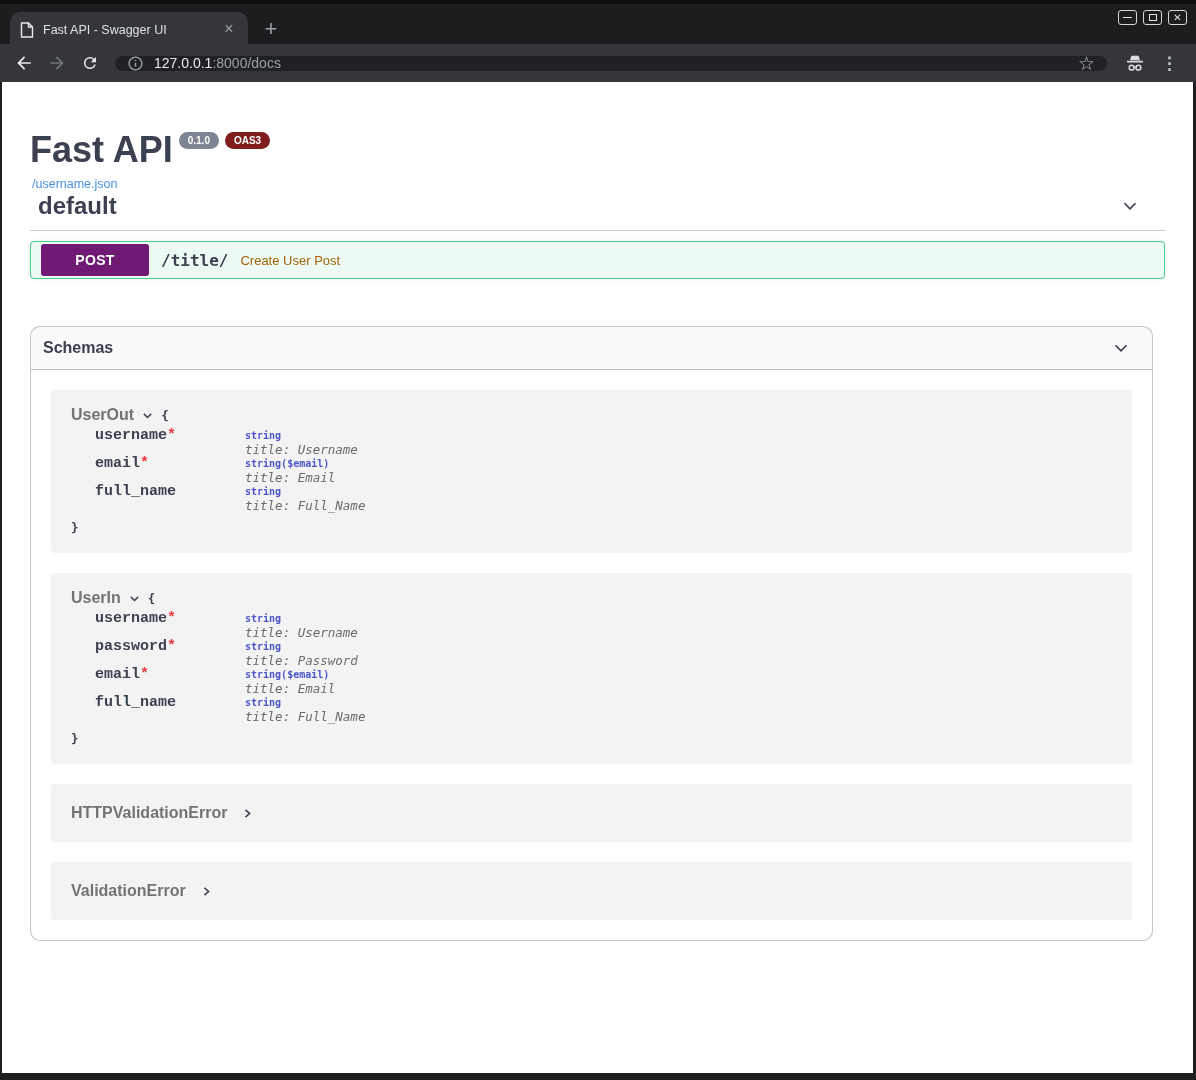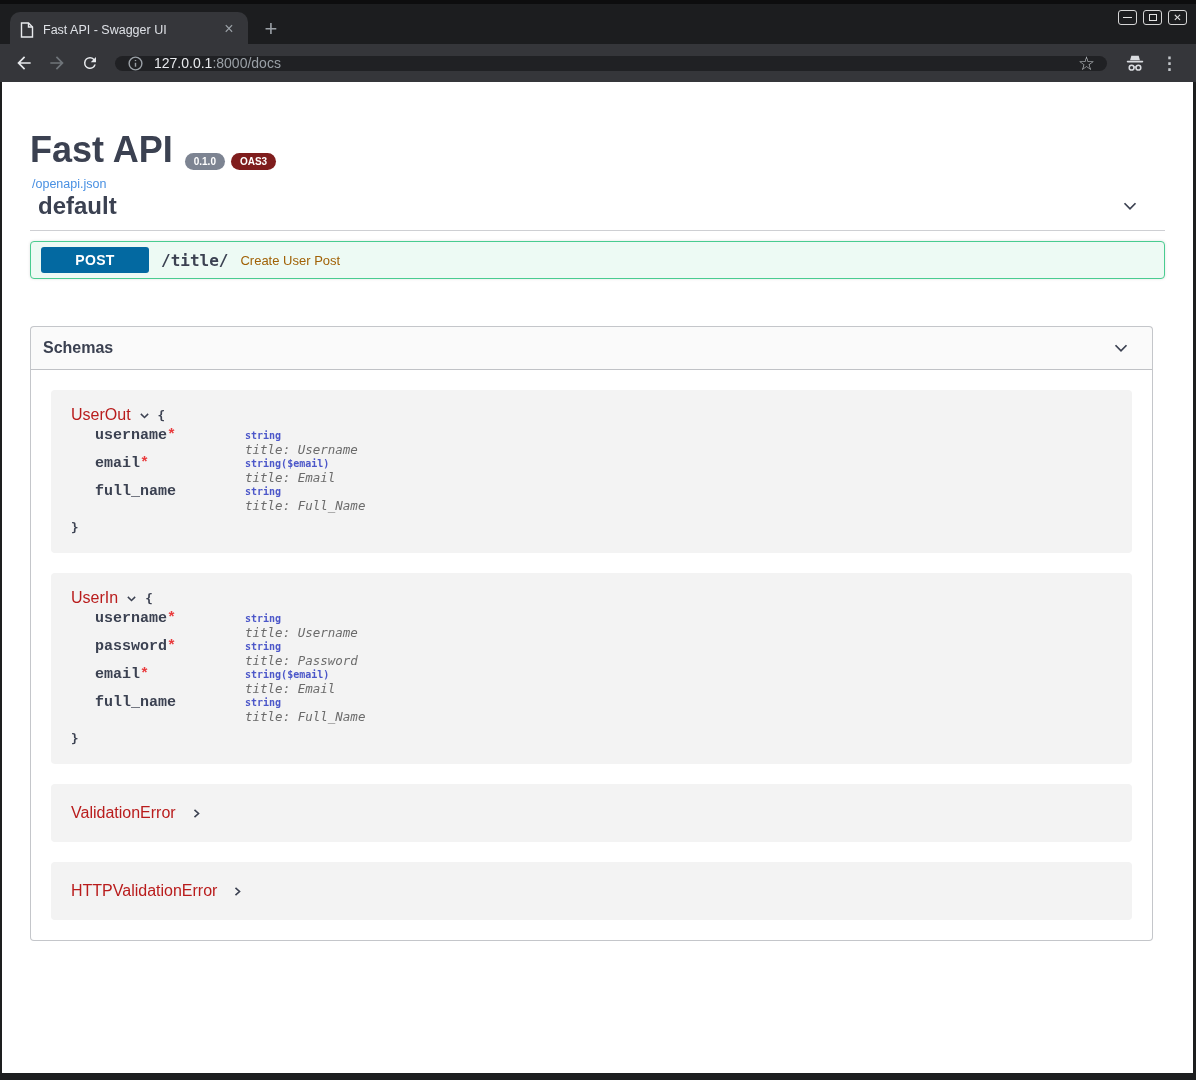--- a/index.html
+++ b/index.html
@@ -48,61 +48,61 @@
   .menu-dots { margin:0 9px 0 4px; font-size:17px; color:#c3c7cb; letter-spacing:0; line-height:17px; font-weight:700; }
 
   
   .page {
     position:absolute; top:82px; left:2px; right:3px; bottom:7px;
     background:#fff; color:#3b4151; overflow:hidden;
   }
   .wrap { padding:0 28px; }
 
   .api-info { margin-top:48px; }
-  .api-title-row { display:flex; align-items:flex-end; gap:6px; }
+  .api-title-row { display:flex; align-items:flex-start; }
   .api-title { font-size:36px; line-height:40px; font-weight:700; color:#3b4151; }
   .badges { display:flex; gap:6px; margin-top:2px; margin-left:6px; }
   .badge { font-size:10px; font-weight:700; color:#fff; padding:3px 9px; border-radius:10px; }
   .badge.version { background:#7d8492; }
   .badge.oas { background:#7f1d1d; }
   .spec-link { display:inline-block; margin:7px 0 0 2px; font-size:12.5px; color:#4990e2; text-decoration:none; }
 
   .section-default { }
   .section-head {
     display:flex; align-items:center; justify-content:space-between;
     padding:0 24px 10px 8px; border-bottom:1px solid rgba(59,65,81,.25);
   }
   .section-title { font-size:24px; font-weight:700; color:#3b4151; }
 
   .opblock {
     margin-top:10px; height:38px; display:flex; align-items:center; gap:12px;
     background:#edfaf4; border:1px solid #49cc90; border-radius:4px; padding:0 10px;
     box-shadow:0 0 3px rgba(0,0,0,.12);
   }
   .opblock-method {
-    width:108px; height:26px; background:#0369a1; border-radius:3px; flex:none;
+    width:108px; height:32px; background:#701a75; border-radius:3px; flex:none;
     display:flex; align-items:center; justify-content:center;
     color:#fff; font-size:14px; font-weight:700; letter-spacing:.3px;
   }
   .opblock-path { font-family:"DejaVu Sans Mono", monospace; font-weight:700; font-size:16px; color:#3b4151; }
   .opblock-summary { font-size:13px; color:#a16207; }
 
   .schemas { margin:47px 28px 0; border:1px solid rgba(59,65,81,.3); border-radius:4px; background:#fff; }
   .schemas-head {
     display:flex; align-items:center; justify-content:space-between;
     padding:10px 20px 10px 12px; border-bottom:1px solid rgba(59,65,81,.3); background:rgba(0,0,0,.02);
   }
   .schemas-title { font-size:16px; font-weight:700; color:#3b4151; }
   .schemas-body { padding:20px; }
 
   .model-box { background:#f3f3f3; border-radius:4px; padding:16px 20px 18px; margin-bottom:20px; }
   .model-box:last-child { margin-bottom:0; }
   .model-box.collapsed { padding:20px; display:flex; align-items:center; gap:15px; }
   .model-title-row { display:flex; align-items:center; gap:7px; }
-  .model-name { font-size:16px; font-weight:400; color:#b91c1c; }
+  .model-name { font-size:16px; font-weight:700; color:#737373; }
   .brace { font-family:"DejaVu Sans Mono", monospace; font-weight:700; font-size:12.5px; color:#3b4151; }
   .brace.close { display:block; margin-top:7px; }
   .prop-rows { padding:5px 0 0 24px; }
   .prop-row { display:flex; }
   .prop-name {
     width:150px; flex:none; font-family:Liberation Mono, monospace;
     font-weight:700; font-size:15px; line-height:14px; color:#3b4151;
   }
   .star { color:#e93b3d; }
   .prop-type { font-family:"DejaVu Sans Mono", monospace; font-weight:700; font-size:10px; line-height:14px; color:#4c57c9; }
@@ -181,40 +181,40 @@
     <div class="wrap">
 
       <div class="api-info">
         <div class="api-title-row">
           <span class="api-title">Fast API</span>
           <span class="badges">
             <span class="badge version">0.1.0</span>
             <span class="badge oas">OAS3</span>
           </span>
         </div>
-        <a class="spec-link" href="#">/openapi.json</a>
+        <a class="spec-link" href="#">/username.json</a>
       </div>
 
       <div class="section-default">
         <div class="section-head">
           <span class="section-title">default</span>
           <span>
             <svg width="22" height="22" viewBox="0 0 20 20" fill="none" stroke="#3b4151" stroke-width="1.6">
                 <polyline points="5,7.5 10,12.5 15,7.5"></polyline>
               </svg>
           </span>
         </div>
         <div class="opblock">
           <span class="opblock-method">POST</span>
           <span class="opblock-path">/title/</span>
           <span class="opblock-summary">Create User Post</span>
         </div>
       </div>
 
-      <div class="schemas" style="margin-left:0;margin-right:12px;">
+      <div class="schemas" style="margin-left:0;margin-right:12px;border-radius:10px;">
         <div class="schemas-head">
           <span class="schemas-title">Schemas</span>
           <span>
             <svg width="22" height="22" viewBox="0 0 20 20" fill="none" stroke="#3b4151" stroke-width="1.6">
                 <polyline points="5,7.5 10,12.5 15,7.5"></polyline>
               </svg>
           </span>
         </div>
         <div class="schemas-body" id="models-root">
             <div class="model-box">
@@ -288,29 +288,29 @@
                   <span class="prop-name">full_name</span>
                   <div>
                     <div class="prop-type">string</div>
                     <div class="prop-title">title: Full_Name</div>
                   </div>
                 </div>
               </div>
               <span class="brace close">}</span>
             </div>
             <div class="model-box collapsed">
-              <span class="model-name">ValidationError</span>
+              <span class="model-name">HTTPValidationError</span>
               <span>
                 <svg width="11" height="13" viewBox="0 0 12 16" fill="none" stroke="#3b4151" stroke-width="2">
                   <polyline points="3.5,3.5 8.5,8 3.5,12.5"></polyline>
                 </svg>
               </span>
             </div>
             <div class="model-box collapsed">
-              <span class="model-name">HTTPValidationError</span>
+              <span class="model-name">ValidationError</span>
               <span>
                 <svg width="11" height="13" viewBox="0 0 12 16" fill="none" stroke="#3b4151" stroke-width="2">
                   <polyline points="3.5,3.5 8.5,8 3.5,12.5"></polyline>
                 </svg>
               </span>
             </div>
           </div>
       </div>
 
     </div>

